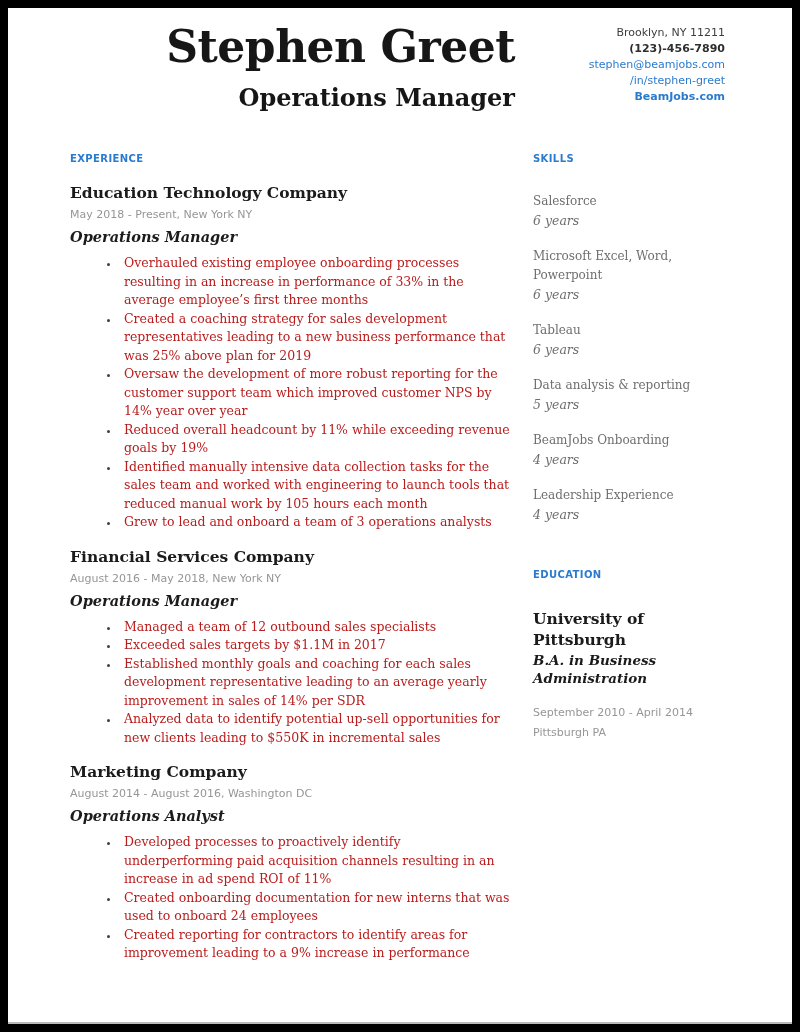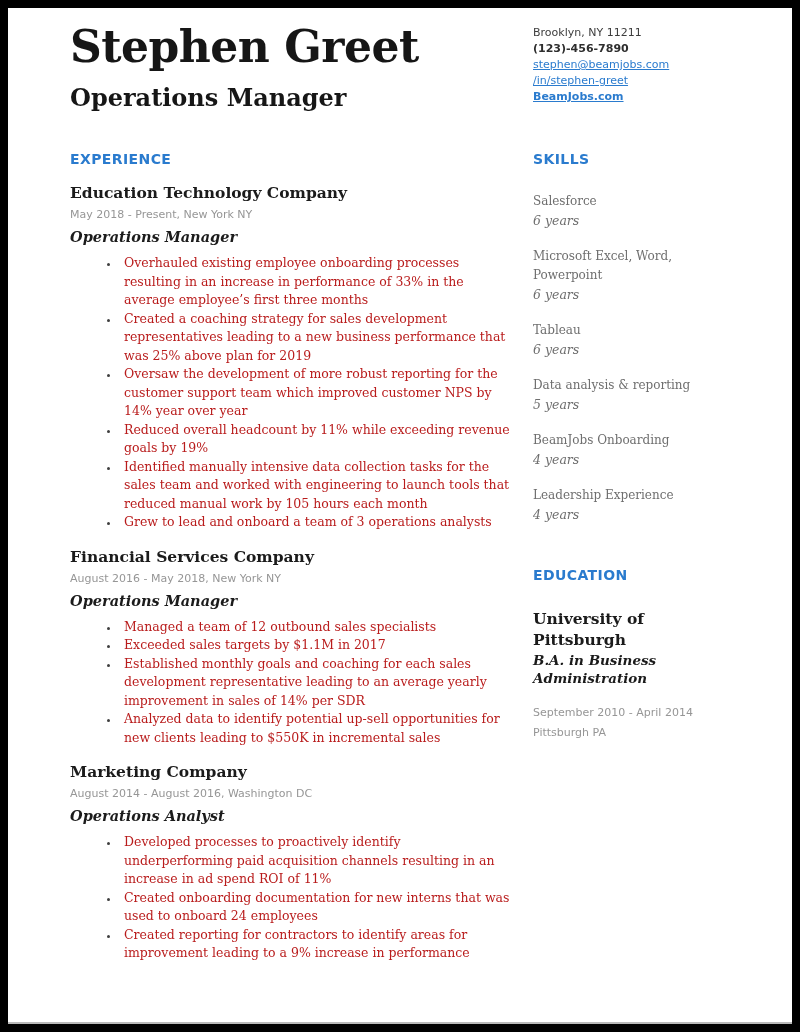--- a/index.html
+++ b/index.html
@@ -20,21 +20,22 @@
     content: "";
     position: absolute;
     left: 0; right: 0; bottom: 0;
     height: 2px;
     background: #b9b9b9;
   }
 
   
   .header {
     display: flex;
-    padding: 14px 0 0 62px;
+    padding: 14px 0 0 44px;
+    text-align: right;
   }
   .identity { width: 463px; }
   .person-name {
     font-family: "DejaVu Serif", serif;
     font-weight: 700;
     font-size: 44px;
     line-height: 50px;
     color: #161616;
     letter-spacing: -0.5px;
   }
@@ -51,38 +52,37 @@
     padding-top: 3px;
     font-family: "DejaVu Sans", sans-serif;
     font-size: 11px;
     line-height: 16px;
     color: #3d3d3d;
   }
   .contact .phone { font-weight: 700; color: #2e2e2e; }
   .contact a {
     display: block;
     color: var(--link, #2a7bce);
-    text-decoration: underline;
     cursor: pointer;
   }
   .contact a.bold { font-weight: 700; }
 
   
   .columns {
     display: flex;
     margin-top: 40px;
     padding-left: 62px;
   }
   .left-col  { width: 442px; margin-right: 21px; }
   .right-col { width: 200px; }
 
   .section-heading {
     font-family: "DejaVu Sans", sans-serif;
     font-weight: 700;
-    font-size: 14px;
+    font-size: 10px;
     line-height: 14px;
     letter-spacing: 0.4px;
     color: var(--accent, #2a7bce);
   }
   .left-col .section-heading  { margin-bottom: 17px; }
   .right-col .section-heading { margin-bottom: 26px; }
 
   
   .company {
     font-family: "DejaVu Serif", serif;

